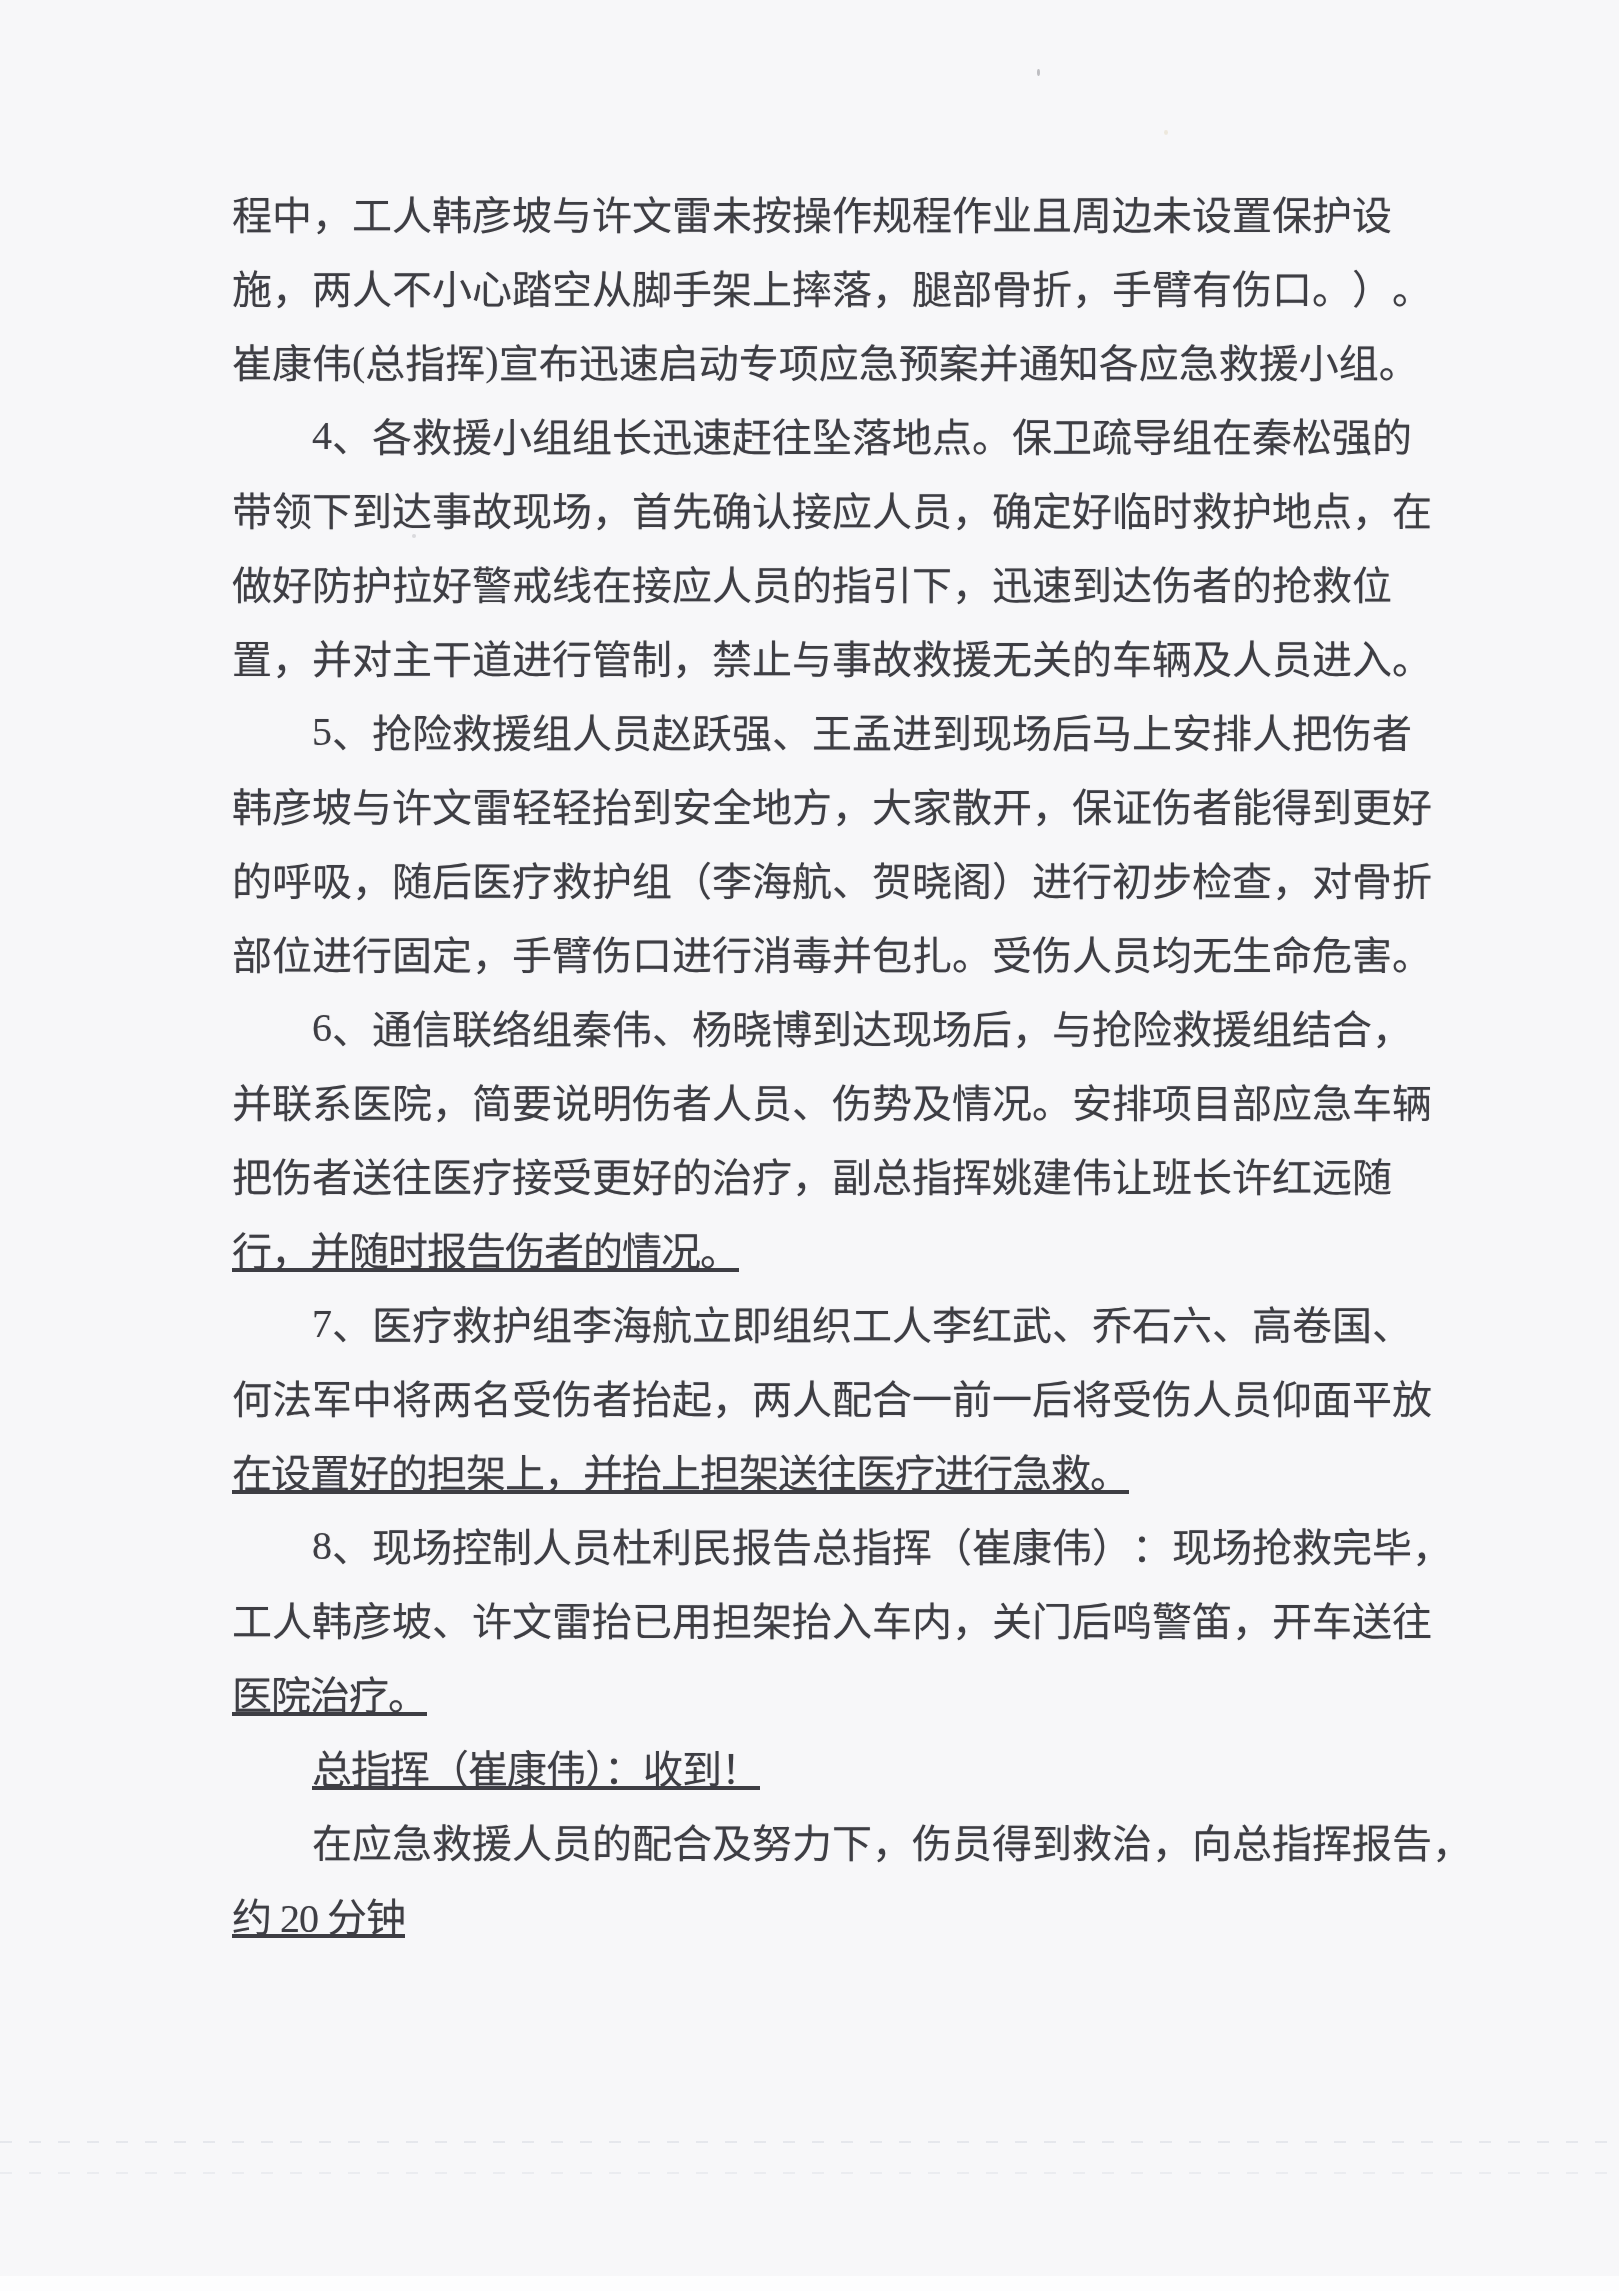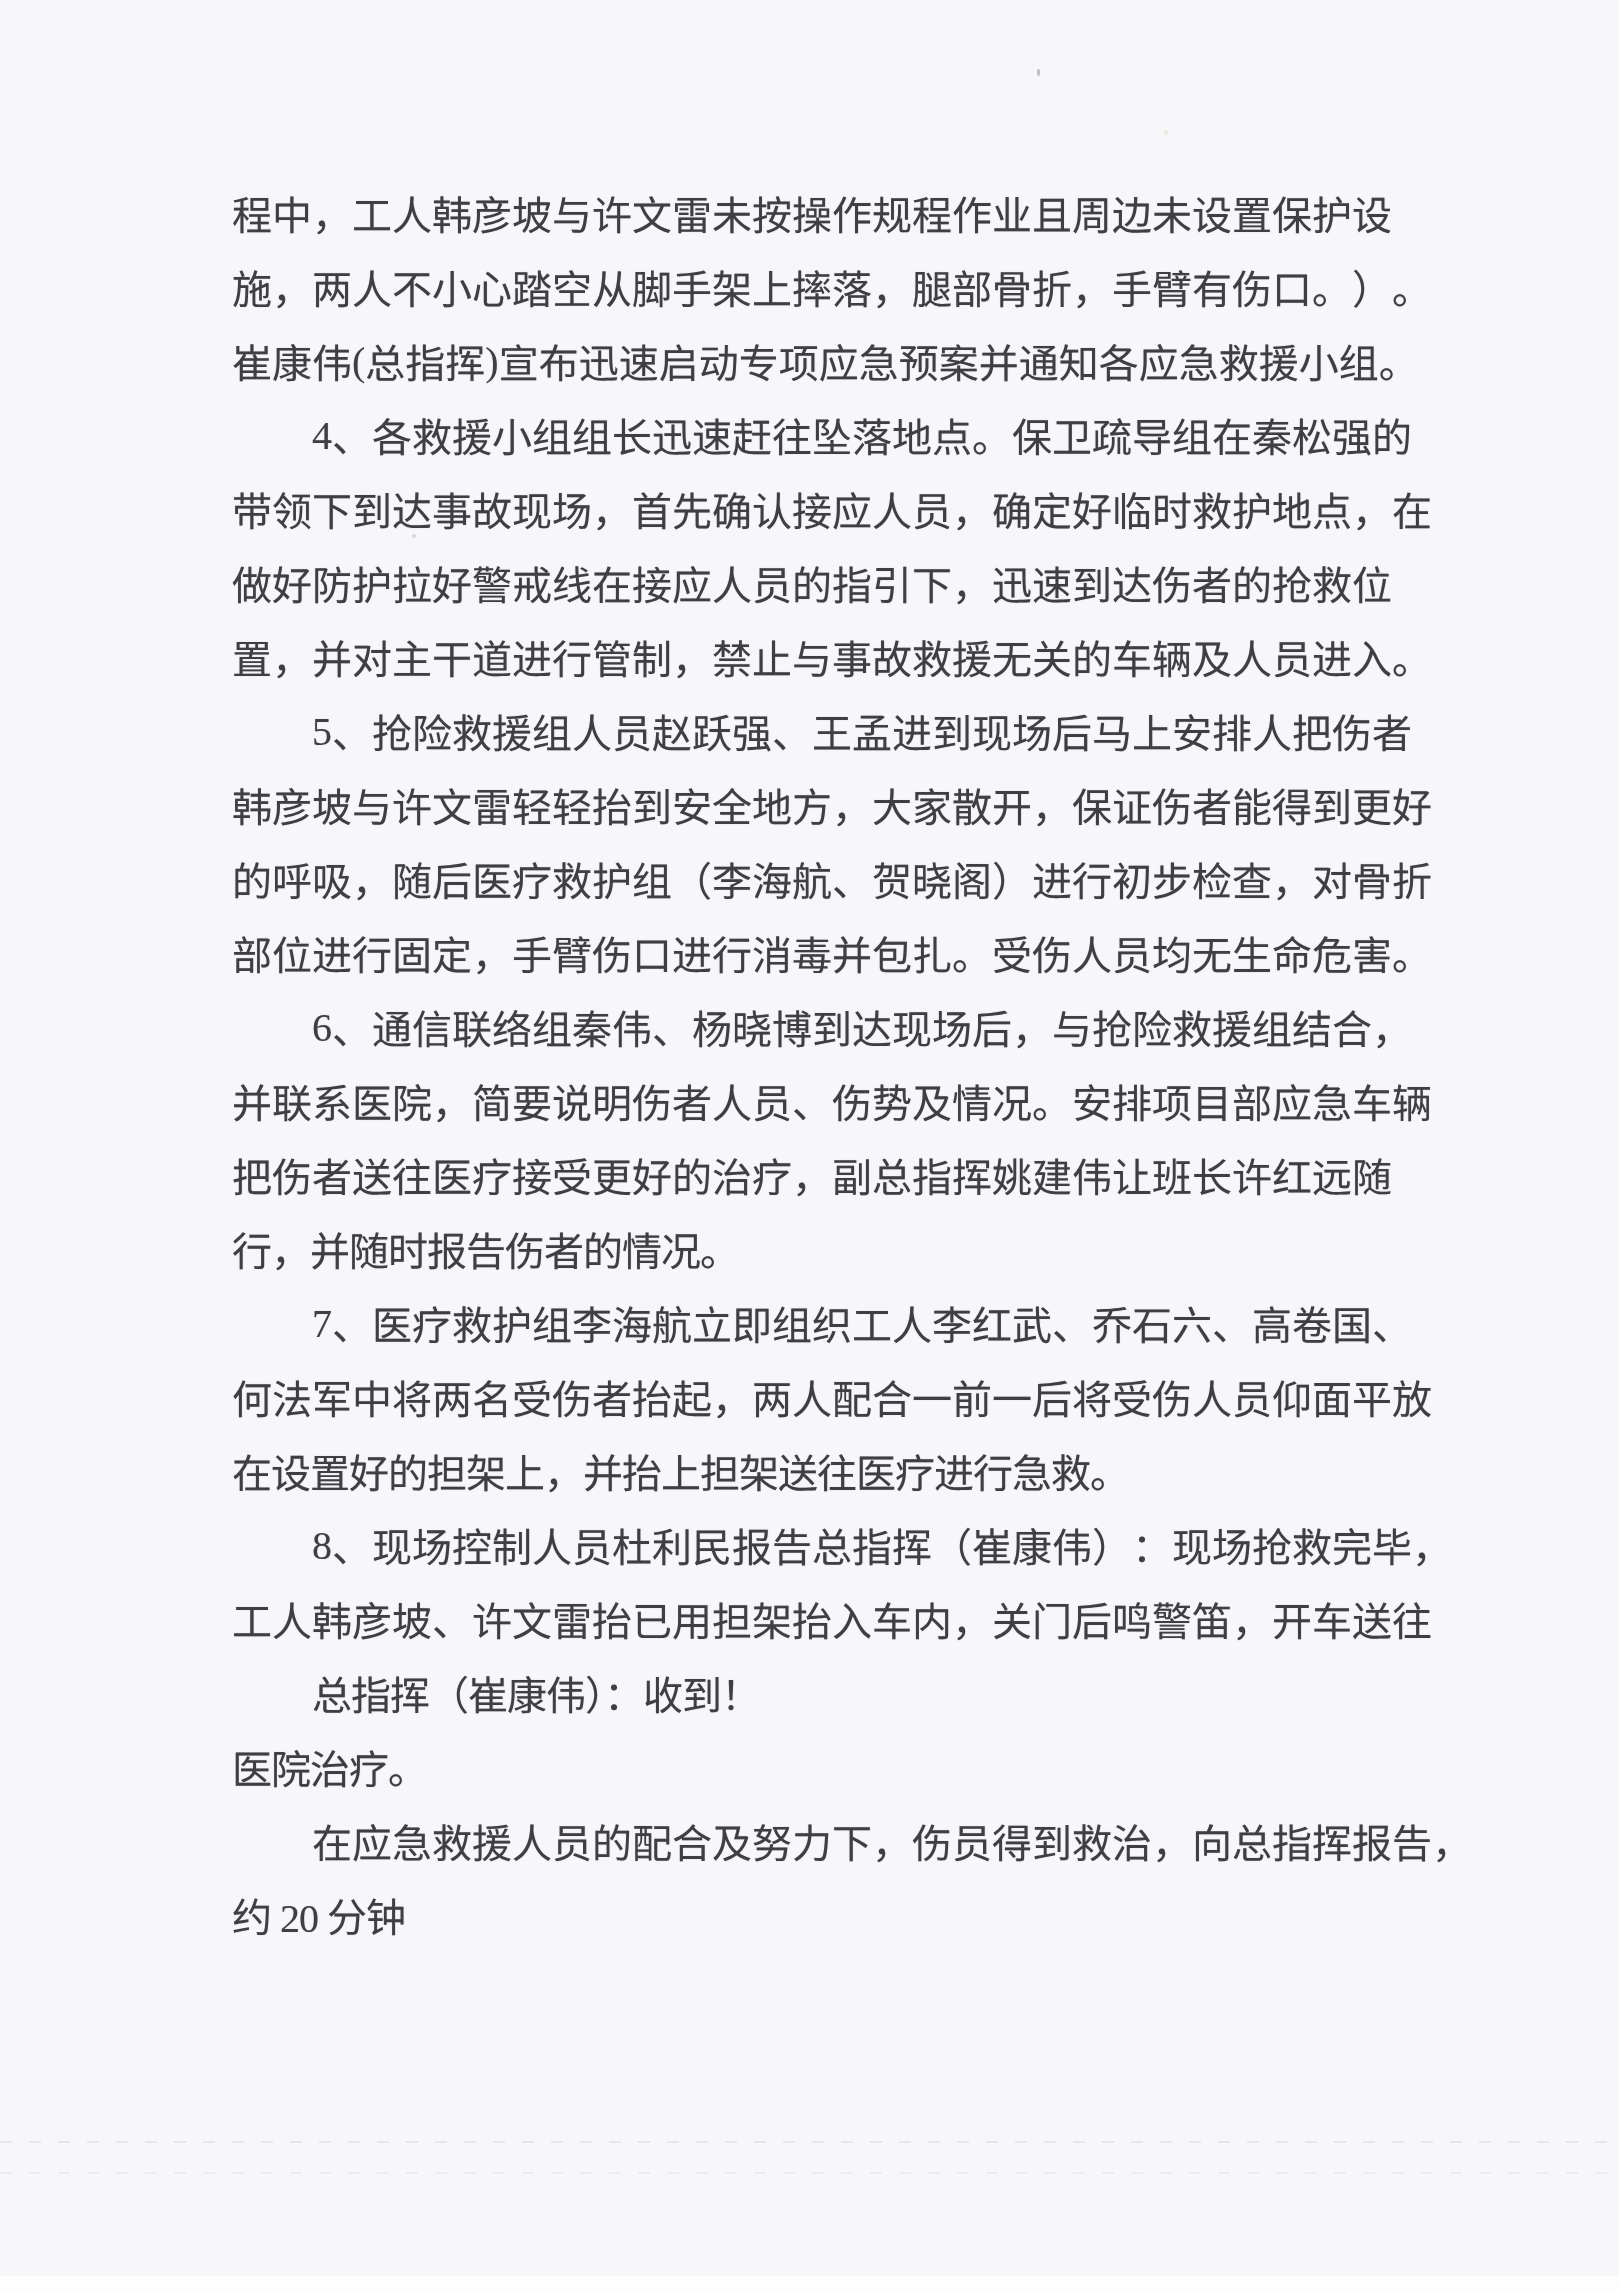--- a/index.html
+++ b/index.html
@@ -35,20 +35,21 @@
     text-shadow: 0 0 1px rgba(62, 62, 68, 0.35);
   }
   .line.fill {
     justify-content: space-between;
   }
   .line.indent {
     margin-left: 80px;
   }
   .line:not(.fill) {
     letter-spacing: -1px;
+    text-decoration: underline;
   }
   
   .speck {
     position: absolute;
     background: #85858c;
     border-radius: 50%;
   }
   .scanline {
     position: absolute;
     left: 0;
@@ -85,22 +86,22 @@
       <div class="line fill"><span>部</span><span>位</span><span>进</span><span>行</span><span>固</span><span>定</span><span>，</span><span>手</span><span>臂</span><span>伤</span><span>口</span><span>进</span><span>行</span><span>消</span><span>毒</span><span>并</span><span>包</span><span>扎</span><span>。</span><span>受</span><span>伤</span><span>人</span><span>员</span><span>均</span><span>无</span><span>生</span><span>命</span><span>危</span><span>害</span><span>。</span></div>
       <div class="line fill indent"><span>6</span><span>、</span><span>通</span><span>信</span><span>联</span><span>络</span><span>组</span><span>秦</span><span>伟</span><span>、</span><span>杨</span><span>晓</span><span>博</span><span>到</span><span>达</span><span>现</span><span>场</span><span>后</span><span>，</span><span>与</span><span>抢</span><span>险</span><span>救</span><span>援</span><span>组</span><span>结</span><span>合</span><span>，</span></div>
       <div class="line fill"><span>并</span><span>联</span><span>系</span><span>医</span><span>院</span><span>，</span><span>简</span><span>要</span><span>说</span><span>明</span><span>伤</span><span>者</span><span>人</span><span>员</span><span>、</span><span>伤</span><span>势</span><span>及</span><span>情</span><span>况</span><span>。</span><span>安</span><span>排</span><span>项</span><span>目</span><span>部</span><span>应</span><span>急</span><span>车</span><span>辆</span></div>
       <div class="line fill"><span>把</span><span>伤</span><span>者</span><span>送</span><span>往</span><span>医</span><span>疗</span><span>接</span><span>受</span><span>更</span><span>好</span><span>的</span><span>治</span><span>疗</span><span>，</span><span>副</span><span>总</span><span>指</span><span>挥</span><span>姚</span><span>建</span><span>伟</span><span>让</span><span>班</span><span>长</span><span>许</span><span>红</span><span>远</span><span>随</span></div>
       <div class="line">行，并随时报告伤者的情况。</div>
       <div class="line fill indent"><span>7</span><span>、</span><span>医</span><span>疗</span><span>救</span><span>护</span><span>组</span><span>李</span><span>海</span><span>航</span><span>立</span><span>即</span><span>组</span><span>织</span><span>工</span><span>人</span><span>李</span><span>红</span><span>武</span><span>、</span><span>乔</span><span>石</span><span>六</span><span>、</span><span>高</span><span>卷</span><span>国</span><span>、</span></div>
       <div class="line fill"><span>何</span><span>法</span><span>军</span><span>中</span><span>将</span><span>两</span><span>名</span><span>受</span><span>伤</span><span>者</span><span>抬</span><span>起</span><span>，</span><span>两</span><span>人</span><span>配</span><span>合</span><span>一</span><span>前</span><span>一</span><span>后</span><span>将</span><span>受</span><span>伤</span><span>人</span><span>员</span><span>仰</span><span>面</span><span>平</span><span>放</span></div>
       <div class="line">在设置好的担架上，并抬上担架送往医疗进行急救。</div>
       <div class="line fill indent"><span>8</span><span>、</span><span>现</span><span>场</span><span>控</span><span>制</span><span>人</span><span>员</span><span>杜</span><span>利</span><span>民</span><span>报</span><span>告</span><span>总</span><span>指</span><span>挥</span><span>（</span><span>崔</span><span>康</span><span>伟</span><span>）</span><span>：</span><span>现</span><span>场</span><span>抢</span><span>救</span><span>完</span><span>毕</span><span>，</span></div>
       <div class="line fill"><span>工</span><span>人</span><span>韩</span><span>彦</span><span>坡</span><span>、</span><span>许</span><span>文</span><span>雷</span><span>抬</span><span>已</span><span>用</span><span>担</span><span>架</span><span>抬</span><span>入</span><span>车</span><span>内</span><span>，</span><span>关</span><span>门</span><span>后</span><span>鸣</span><span>警</span><span>笛</span><span>，</span><span>开</span><span>车</span><span>送</span><span>往</span></div>
+      <div class="line">医院治疗。</div>
       <div class="line indent">总指挥（崔康伟）：收到！</div>
-      <div class="line">医院治疗。</div>
       <div class="line fill indent"><span>在</span><span>应</span><span>急</span><span>救</span><span>援</span><span>人</span><span>员</span><span>的</span><span>配</span><span>合</span><span>及</span><span>努</span><span>力</span><span>下</span><span>，</span><span>伤</span><span>员</span><span>得</span><span>到</span><span>救</span><span>治</span><span>，</span><span>向</span><span>总</span><span>指</span><span>挥</span><span>报</span><span>告</span><span>，</span></div>
       <div class="line">约 20 分钟</div>
     </div>
 
   <div class="speck" style="left: 1037px; top: 69px; width: 2.9px; height: 6.9px; opacity: 0.5;"></div>
   <div class="speck" style="left: 412px; top: 534px; width: 3.9px; height: 3.9px; opacity: 0.25;"></div>
   <div class="speck" style="left: 1164px; top: 130px; width: 3.9px; height: 4.9px; opacity: 0.2; background: #c9b070;"></div>
 
   <div class="scanline" style="top: 2141px;"></div>
   <div class="scanline" style="top: 2172px; opacity: 0.7;"></div>

